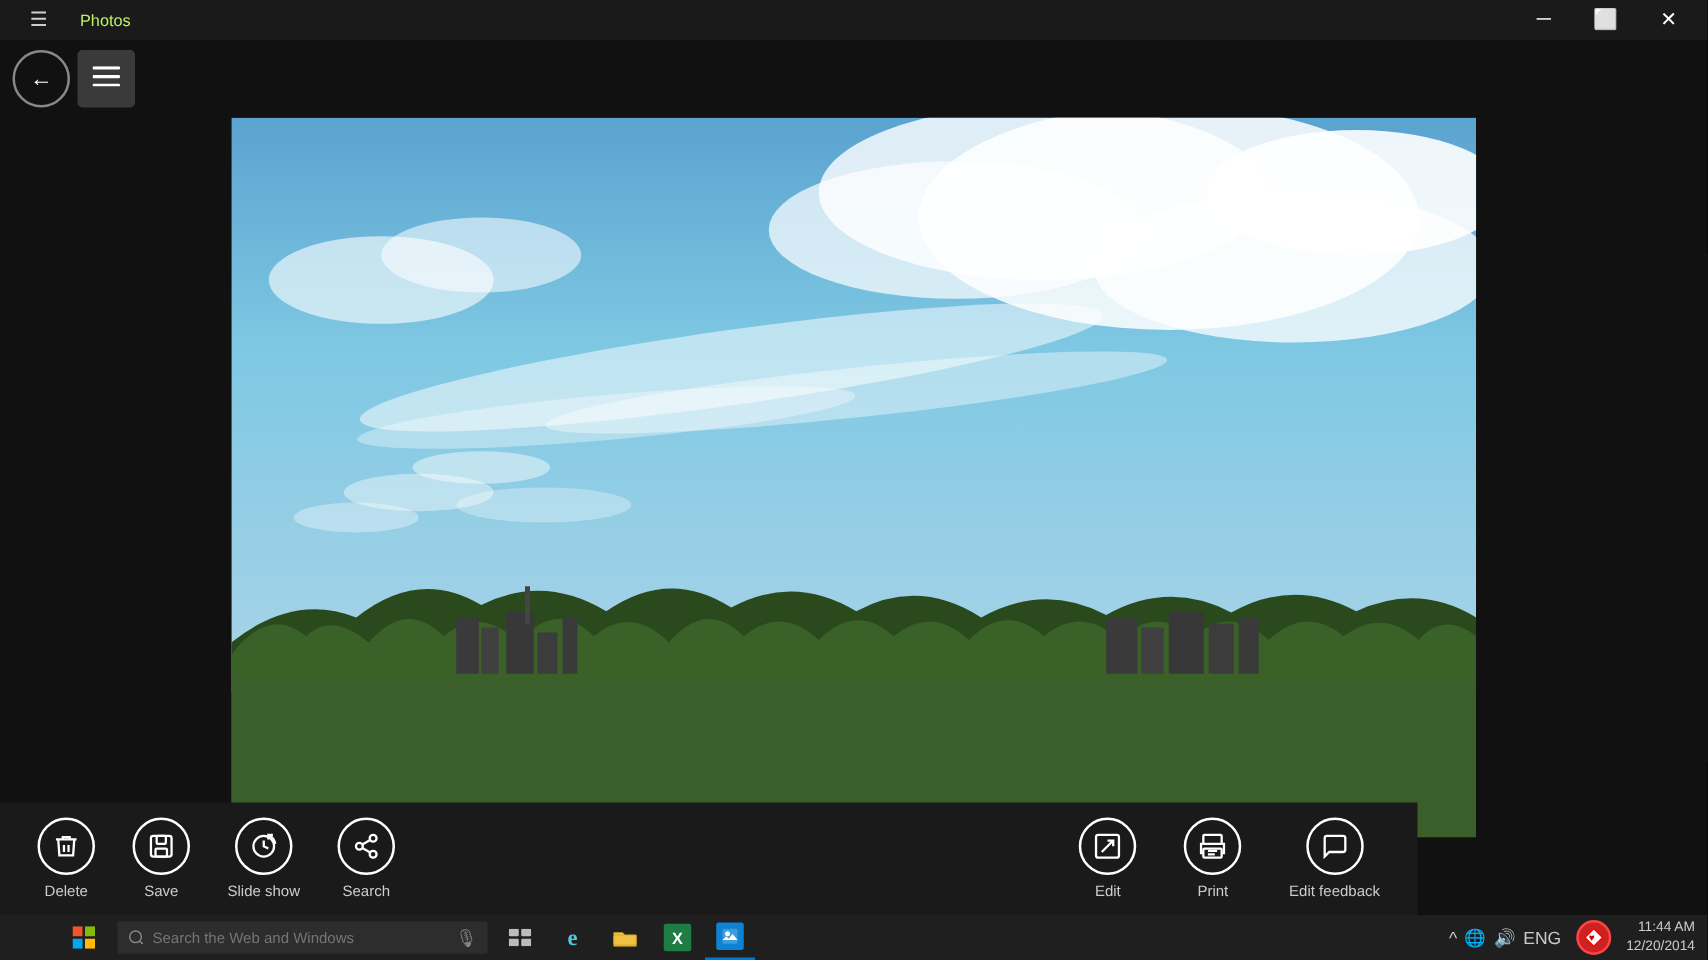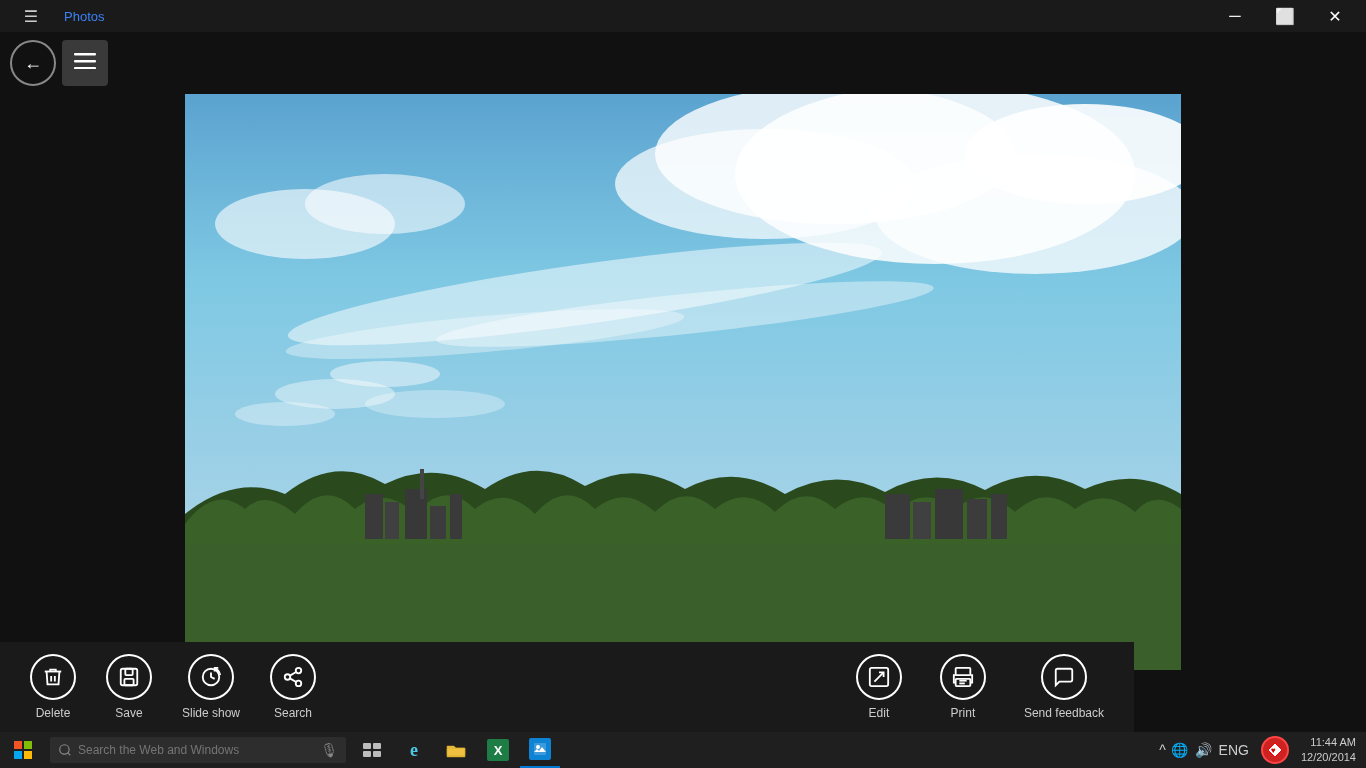--- a/index.html
+++ b/index.html
@@ -12,21 +12,21 @@
       background: #1a1a1a;
       display: flex;
       align-items: center;
       justify-content: space-between;
       padding: 0 8px;
       position: absolute;
       top: 0; left: 0;
       z-index: 10;
     }
     #titlebar-left { display: flex; align-items: center; gap: 10px; }
-    #titlebar-title { color: #3b82f6; font-size: 13px; }
+    #titlebar-title { color: #bef264; font-size: 13px; }
     #titlebar-right { display: flex; align-items: center; gap: 4px; }
     .title-btn {
       width: 46px; height: 32px;
       background: transparent; border: none;
       color: #fff; font-size: 16px;
       cursor: pointer; display: flex; align-items: center; justify-content: center;
     }
     .hamburger-icon { font-size: 16px; color: #ccc; }
 
     
@@ -109,20 +109,21 @@
     
     #taskbar {
       position: absolute;
       bottom: 0; left: 0;
       width: 1366px;
       height: 36px;
       background: #1f1f1f;
       display: flex;
       align-items: center;
       z-index: 20;
+      padding-left: 44px;
     }
     #start-btn {
       width: 46px; height: 36px;
       background: transparent; border: none;
       display: flex; align-items: center; justify-content: center;
       cursor: pointer;
       color: #fff; font-size: 18px;
     }
     #search-bar {
       height: 26px; width: 296px;
@@ -327,21 +328,21 @@
       </div>
       <span class="tool-btn-label">Print</span>
     </button>
 
     <button class="tool-btn">
       <div class="tool-btn-icon">
         <svg width="22" height="22" viewBox="0 0 24 24" fill="none" stroke="#fff" stroke-width="2">
           <path d="M21 15a2 2 0 0 1-2 2H7l-4 4V5a2 2 0 0 1 2-2h14a2 2 0 0 1 2 2z"></path>
         </svg>
       </div>
-      <span class="tool-btn-label">Send feedback</span>
+      <span class="tool-btn-label">Edit feedback</span>
     </button>
   </div>
 </div>
 
 <div id="taskbar">
 
   <button id="start-btn">
     <svg width="18" height="18" viewBox="0 0 18 18">
       <rect x="0" y="0" width="8" height="8" fill="#f35325"></rect>
       <rect x="10" y="0" width="8" height="8" fill="#81bc06"></rect>

